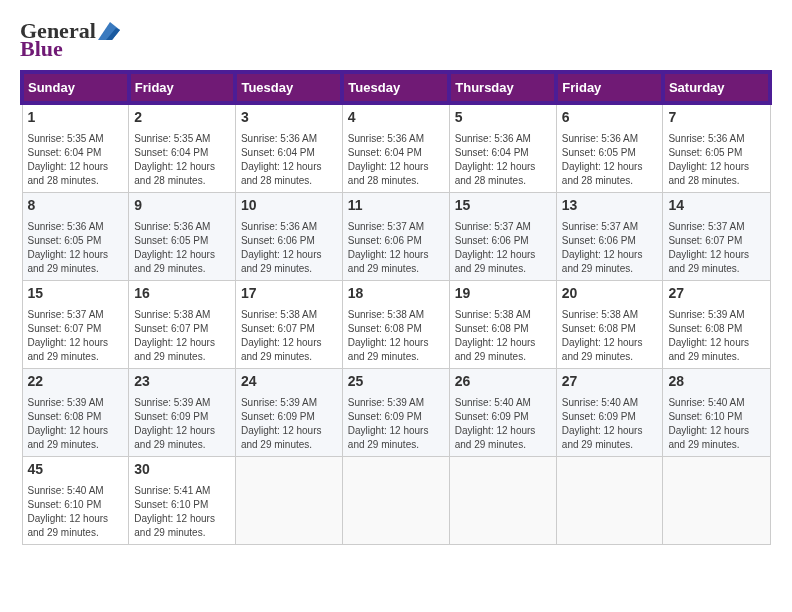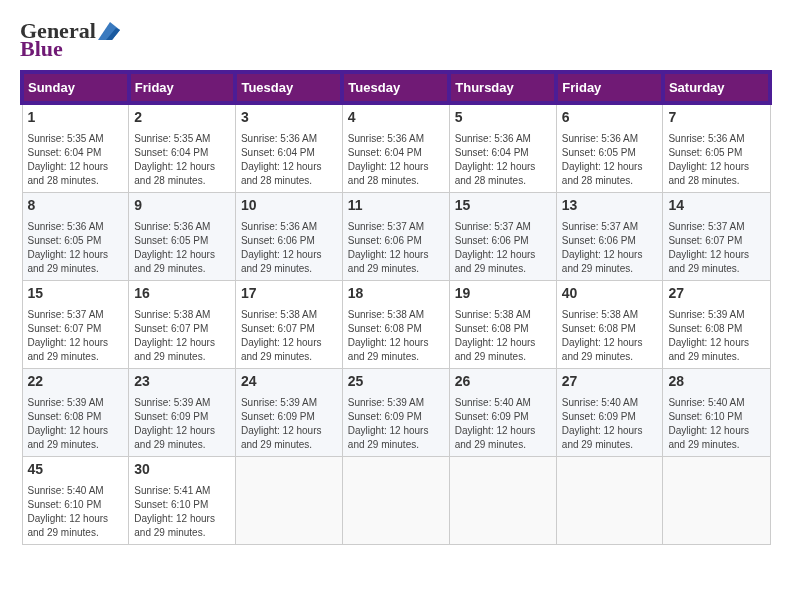--- a/index.html
+++ b/index.html
@@ -267,21 +267,21 @@
       </td>
         <td>
         <span class="day-number">19</span>
         <div class="day-info">
           Sunrise: 5:38 AM<br>
           Sunset: 6:08 PM<br>
           Daylight: 12 hours and 29 minutes.
         </div>
       </td>
         <td>
-        <span class="day-number">40</span>
+        <span class="day-number">20</span>
         <div class="day-info">
           Sunrise: 5:38 AM<br>
           Sunset: 6:08 PM<br>
           Daylight: 12 hours and 29 minutes.
         </div>
       </td>
         <td>
         <span class="day-number">27</span>
         <div class="day-info">
           Sunrise: 5:39 AM<br>

